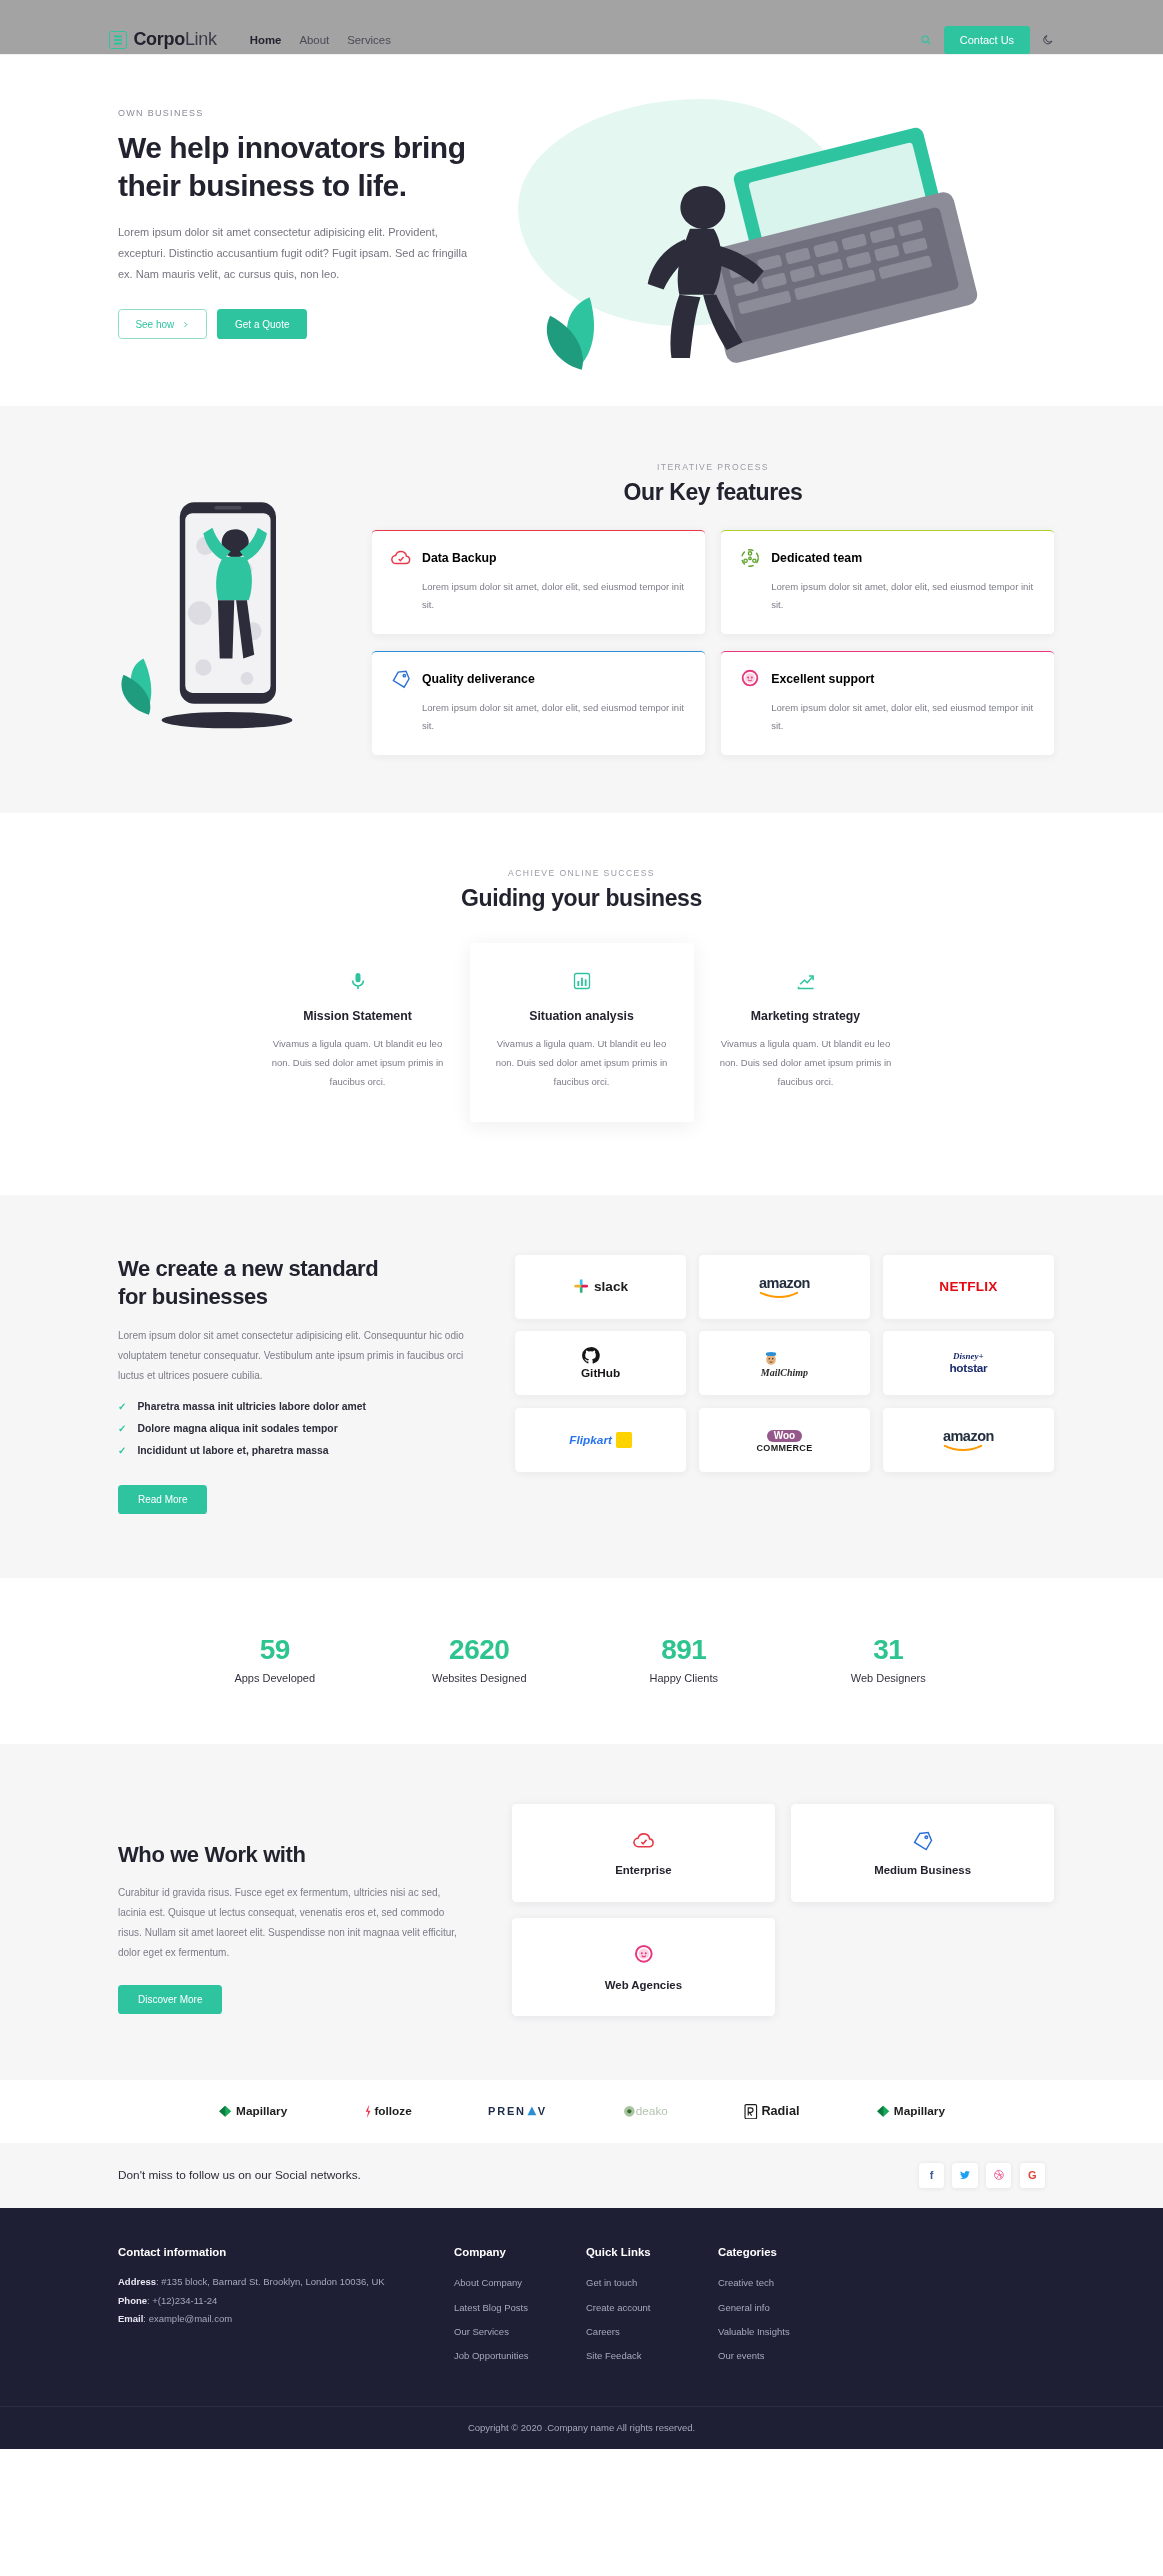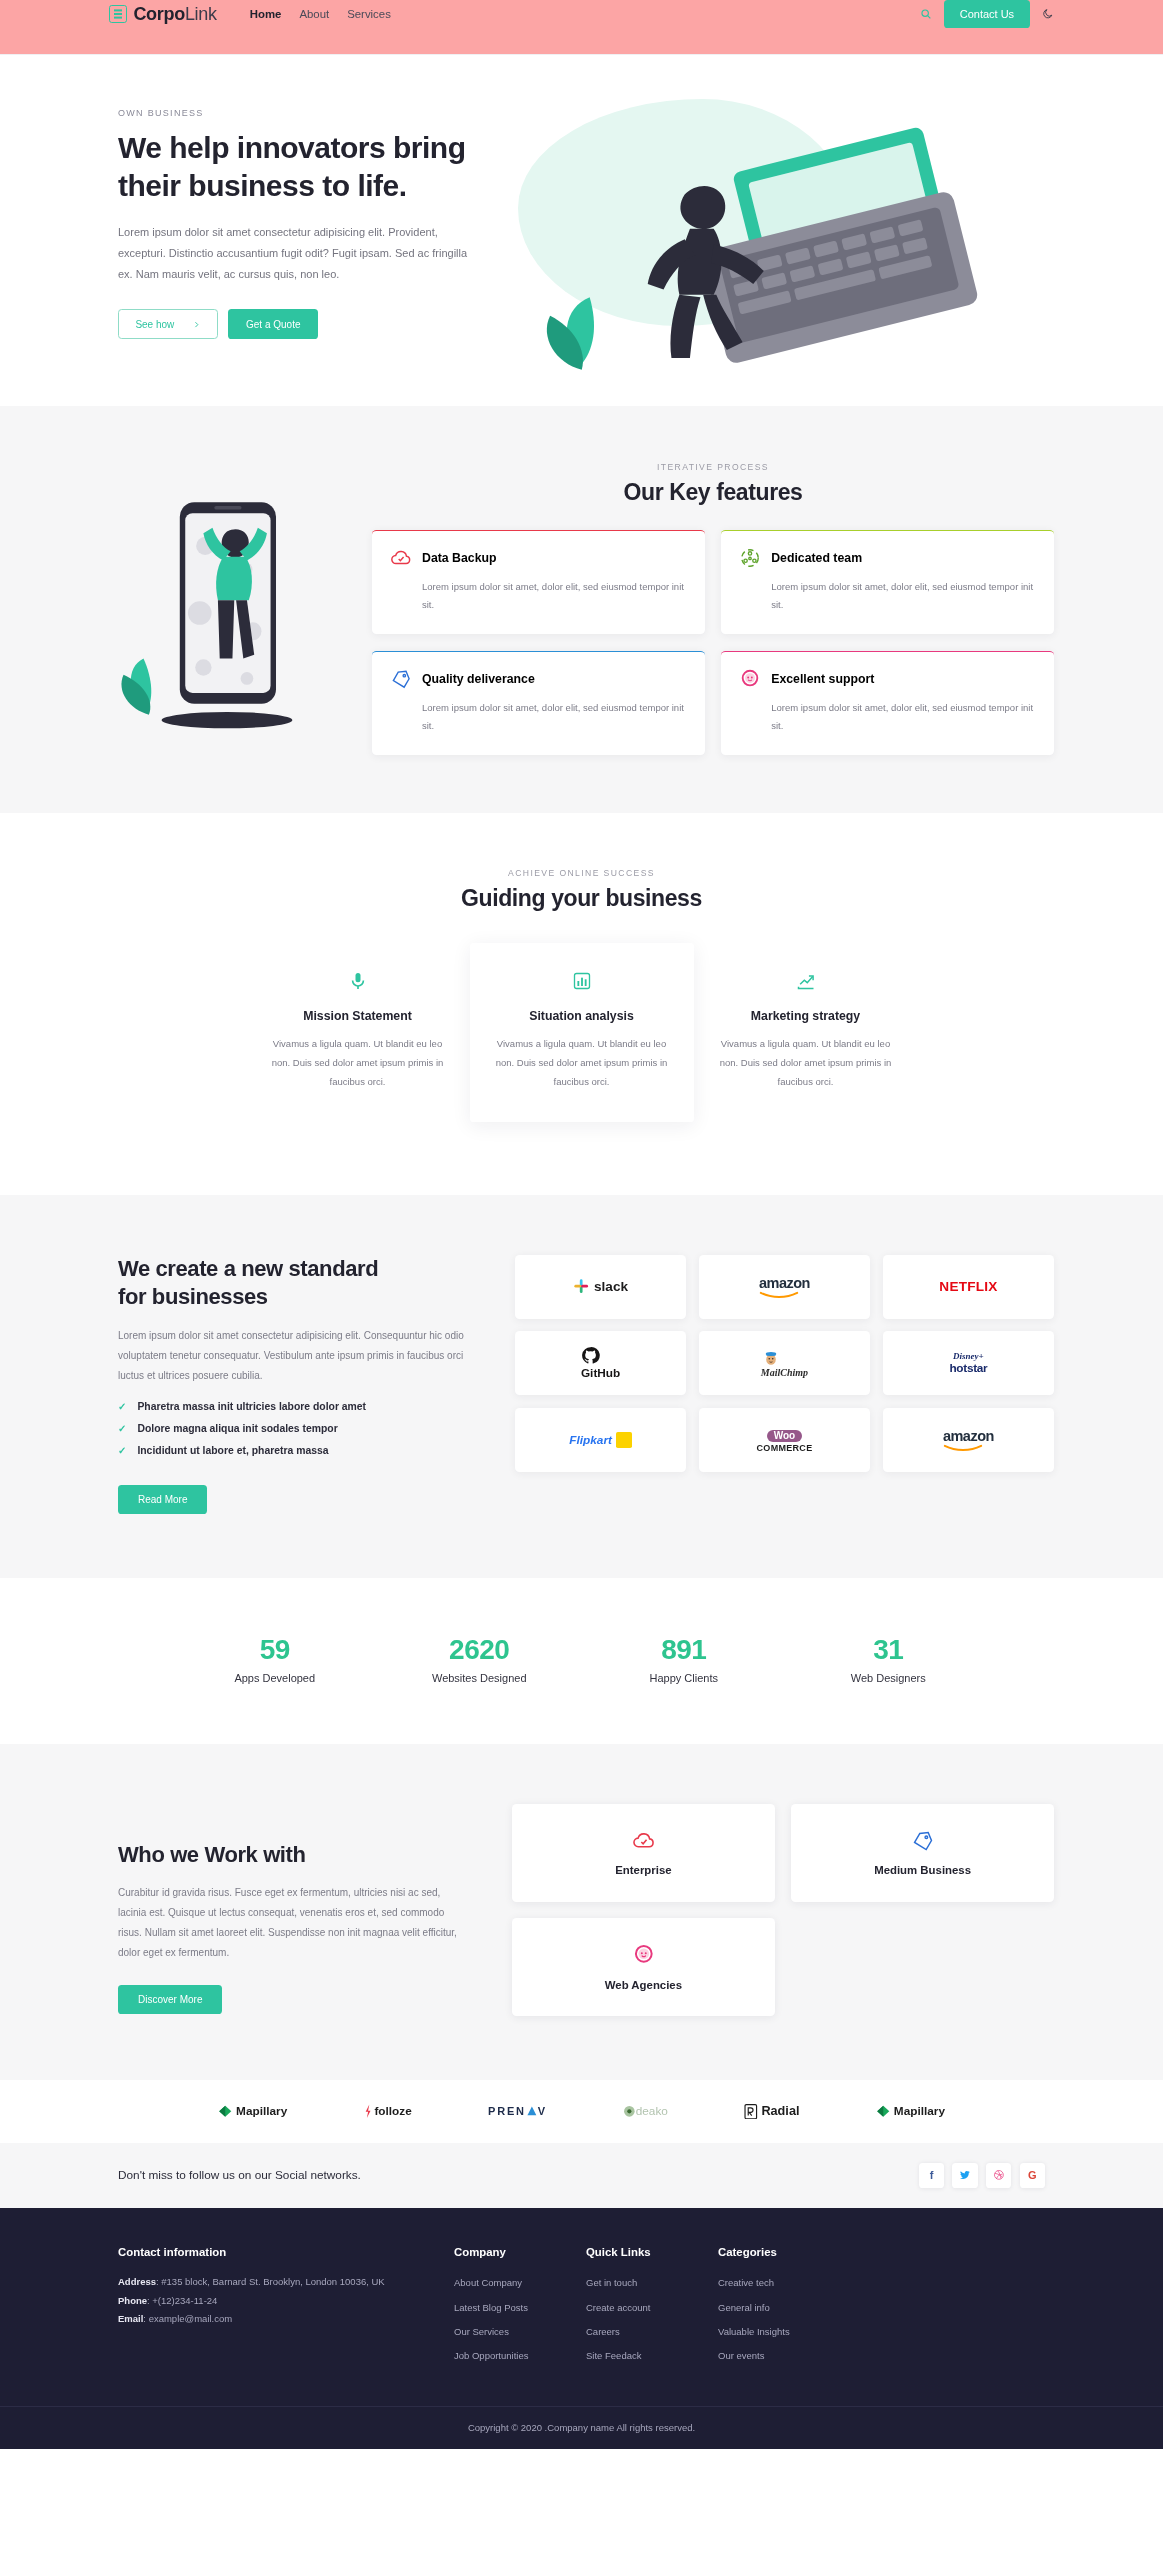--- a/index.html
+++ b/index.html
@@ -9,24 +9,24 @@
     background: #ffffff;
     color: #2b2b3a;
     -webkit-font-smoothing: antialiased;
   }
   .wrap { width: 1163px; margin: 0 auto; position: relative; }
   .container { width: 945px; margin: 0 auto; }
 
   
   .site-header {
     height: 55px;
-    background: #fca5a5;
+    background: #a3a3a3;
     border-bottom: 0.9px solid #f0f0f3;
     display: flex;
-    align-items: flex-start;
+    align-items: flex-end;
   }
   .header-inner {
     width: 945px; margin: 0 auto;
     display: flex; align-items: center;
   }
   .brand { display: flex; align-items: center; gap: 6.4px; margin-right: 33px; }
   .brand-mark {
     width: 18px; height: 18px; border-radius: 2.7px;
     border: 1.8px solid #2ec4a0; display: flex; align-items: center;
     justify-content: center; flex: none;
@@ -58,21 +58,21 @@
   }
   .hero-title {
     font-size: 30px; line-height: 1.27; font-weight: 700; color:#23232f;
     letter-spacing:-0.5px; margin-bottom: 16.4px;
   }
   .hero-text { font-size: 11px; line-height: 1.95; color:#74747f; width: 354px; margin-bottom: 23.6px;}
   .hero-btns { display:flex; gap: 10px; }
   .btn-outline {
     border: 0.9px solid #8fdcc7; color:#2ec4a0; background:#fff;
     font-size: 10px; border-radius:3.6px; padding: 8.2px 16.4px; cursor:pointer;
-    display:flex; align-items:center; gap:19px; font-family:inherit;
+    display:flex; align-items:center; gap:8px; font-family:inherit;
   }
   .btn-solid {
     border: none; color:#fff; background:#2ec4a0;
     font-size: 10px; border-radius:3.6px; padding: 9px 18px; cursor:pointer; font-family:inherit;
   }
   .hero-right { flex:1; position: relative; height: 227px; }
   .blob {
     position:absolute; left: 18px; top: -11px; width: 336px; height: 227px;
     background: #e4f7f1; border-radius: 55% 45% 52% 48% / 48% 56% 44% 52%;
   }

